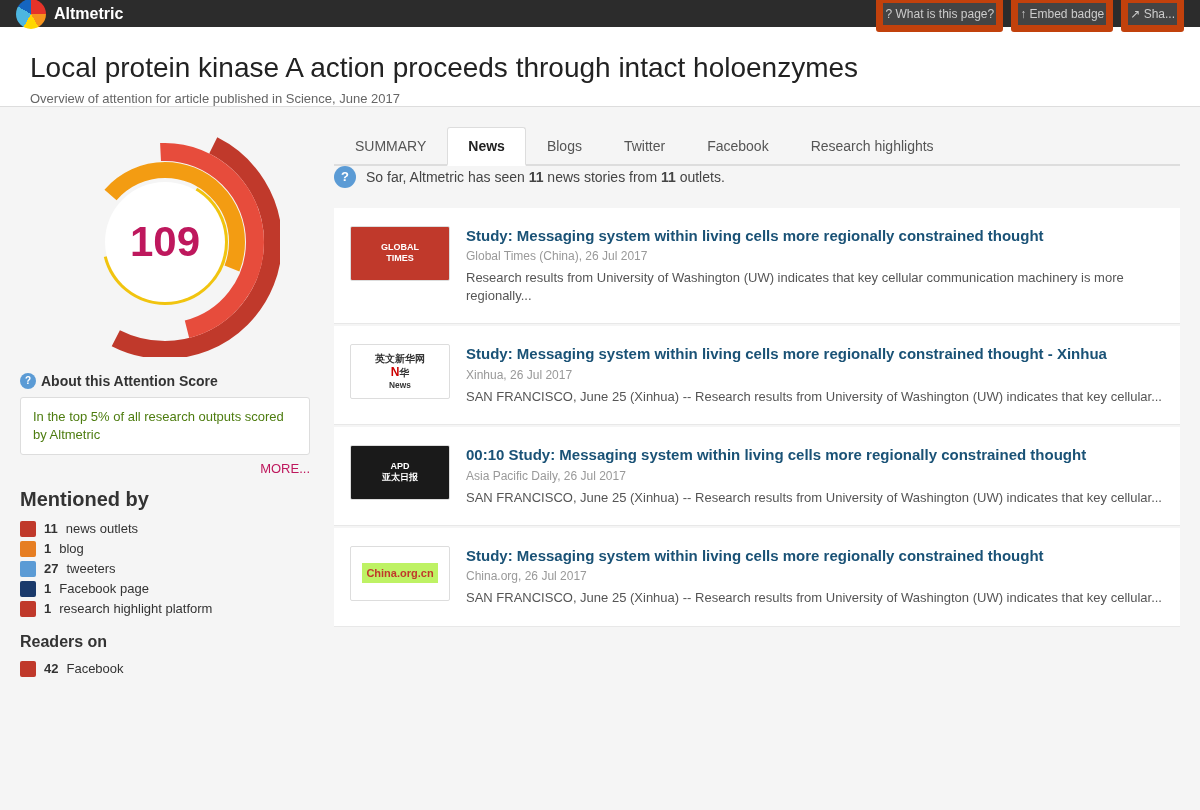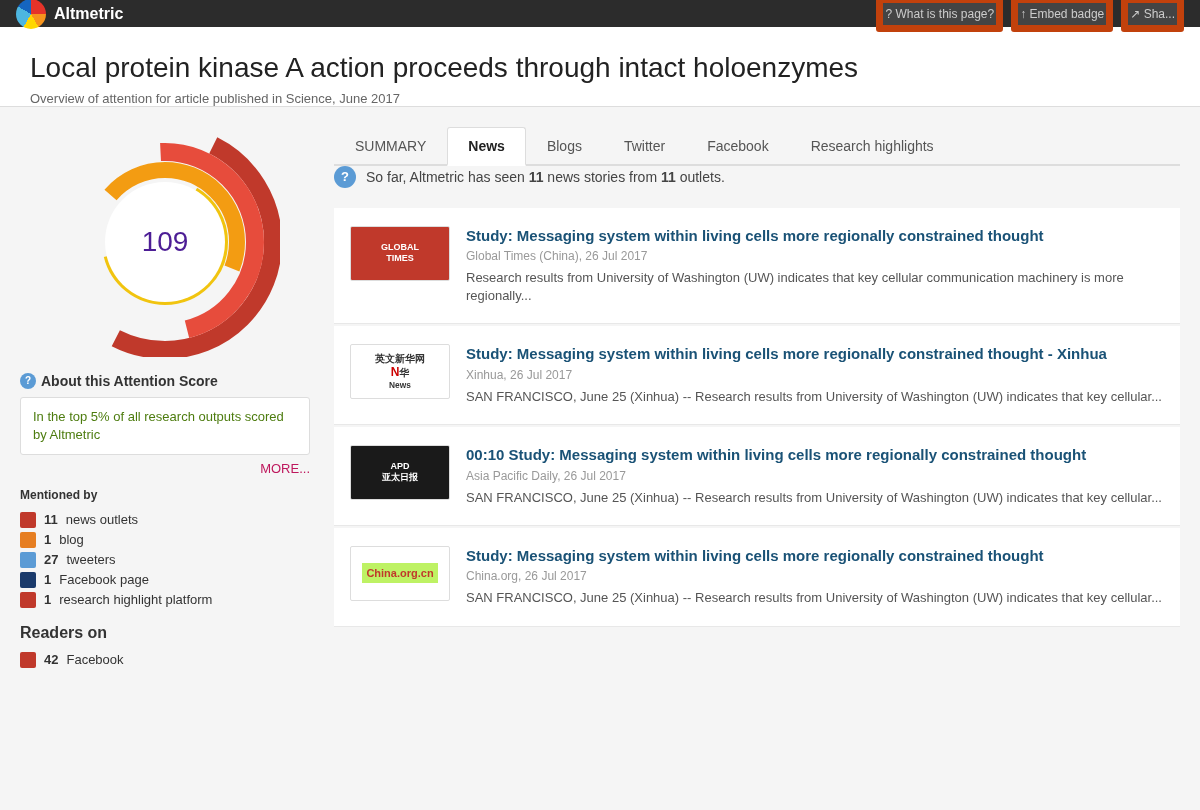--- a/index.html
+++ b/index.html
@@ -63,23 +63,23 @@
     .score-ring {
       position: relative;
       width: 230px;
       height: 230px;
     }
     .score-ring svg { position: absolute; top: 0; left: 0; }
     .score-number {
       position: absolute;
       top: 50%; left: 50%;
       transform: translate(-50%, -50%);
-      font-size: 28px;
-      font-weight: normal;
-      color: #4c1d95;
+      font-size: 42px;
+      font-weight: bold;
+      color: #be185d;
     }
 
     .attention-section { margin-bottom: 12px; }
     .attention-title {
       font-size: 14px;
       font-weight: bold;
       color: #333;
       display: flex; align-items: center; gap: 5px;
       margin-bottom: 8px;
     }
@@ -93,21 +93,21 @@
       line-height: 1.4;
     }
     .more-link {
       text-align: right;
       font-size: 13px;
       color: #be185d;
       margin-top: 6px;
       cursor: pointer;
     }
     .mentioned-title {
-      font-size: 12px;
+      font-size: 20px;
       font-weight: bold;
       margin-bottom: 10px;
       color: #333;
     }
     .mention-row {
       display: flex; align-items: center; gap: 8px;
       margin-bottom: 4px;
       font-size: 13px;
     }
     .mention-dot {

